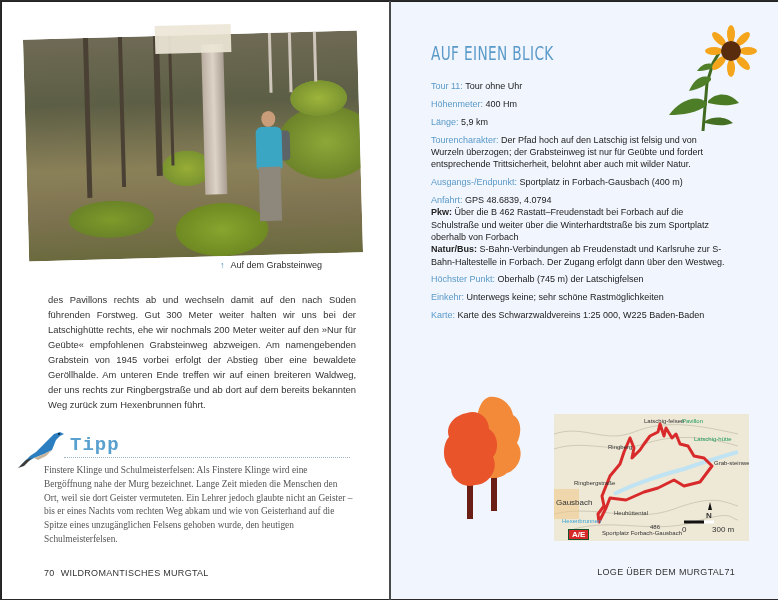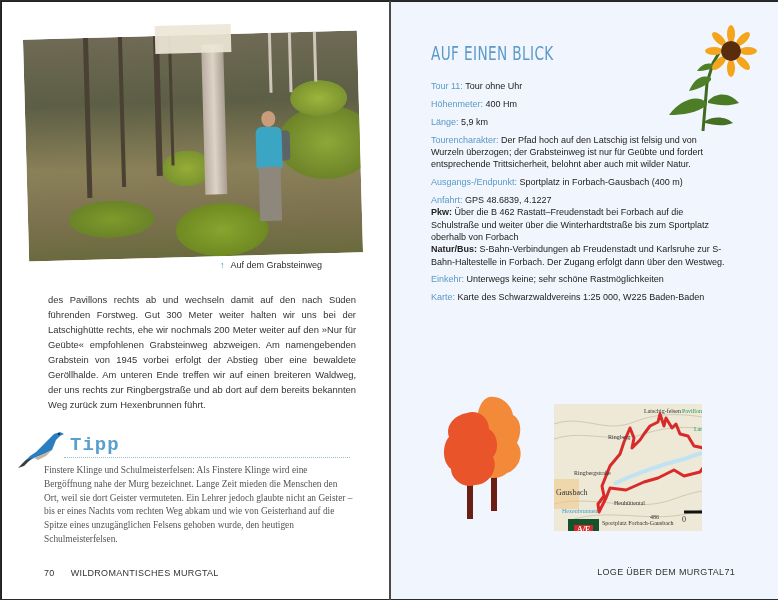--- a/index.html
+++ b/index.html
@@ -33,43 +33,43 @@
 
   .body-text { position: absolute; left: 46px; top: 290px; width: 308px; font-size: 9.4px; line-height: 15px; color: #333; text-align: justify; }
   .body-text p { margin: 0; }
 
   .tipp-bird { position: absolute; left: 14px; top: 424px; width: 50px; height: 42px; }
   .tipp-title { position: absolute; left: 68px; top: 432px; font-family: "Liberation Mono", monospace; font-size: 19px; font-weight: bold; color: #5aa0cf; letter-spacing: 1px; }
   .tipp-rule { position: absolute; left: 62px; top: 455px; width: 286px; border-top: 1px dotted #9cb9cc; }
   .tipp-text { position: absolute; left: 42px; top: 462px; width: 310px; font-family: "Liberation Serif", serif; font-size: 9.4px; line-height: 13.8px; color: #555; }
 
   .footer-left { position: absolute; left: 42px; top: 566px; font-size: 9px; color: #333; letter-spacing: 0.3px; }
-  .footer-left .num { font-weight: normal; margin-right: 16px; }
+  .footer-left .num { font-weight: normal; margin-right: 6px; }
 
   
   .page-right { position: absolute; left: 390px; top: 1px; width: 387px; height: 597px; background: #f1f5fd; padding-left: 25px; }
   .gutter { position: absolute; left: 388px; top: 0; width: 2px; height: 600px; background: #4a4a4a; }
 
   .blick-title { position: absolute; left: 40px; top: 40px; font-family: "DejaVu Sans", sans-serif; font-size: 19px; font-weight: normal; color: #5a9ac9; letter-spacing: 0.5px; transform: scaleX(0.72); transform-origin: left; }
 
   .info { position: absolute; left: 40px; top: 78px; width: 300px; font-size: 9px; line-height: 12.3px; color: #222; }
   .info .row { margin-bottom: 5.6px; }
   .info .lbl { color: #5a9ac9; }
   .info .blbl { font-weight: bold; color: #222; }
 
   .sunflower { position: absolute; left: 660px; top: 22px; width: 100px; height: 110px; }
 
   .trees { position: absolute; left: 436px; top: 392px; width: 90px; height: 130px; }
 
-  .map { position: absolute; left: 553px; top: 403px; width: 148px; height: 127px; background: #eee8d6; overflow: hidden; font-family: Liberation Serif, serif; }
+  .map { position: absolute; left: 553px; top: 413px; width: 195px; height: 127px; background: #eee8d6; overflow: hidden; }
   .map-label { position: absolute; font-size: 6px; color: #333; white-space: nowrap; }
   .map-label.green { color: #1f9a5b; }
   .map-label.blue { color: #3aa3d6; }
   .map-label.big { font-size: 8px; }
-  .ae { position: absolute; left: 14px; top: 115px; background: #d82a2a; color: #fff; font-size: 8px; font-weight: bold; padding: 0 3px; border: 6px solid #14532d; }
+  .ae { position: absolute; left: 14px; top: 115px; background: #d82a2a; color: #fff; font-size: 8px; font-weight: bold; padding: 0 3px; border: 1px solid #14532d; }
 
   .footer-right { position: absolute; right: 42px; top: 566px; font-size: 9px; color: #333; letter-spacing: 0.3px; }
   .footer-right .num { font-weight: normal; margin-left: 0; text-align: center; }
 </style>
 </head>
 <body>
 
 <div class="spread">
 
   <div class="page-left">
@@ -121,24 +121,25 @@
   <div class="page-right">
     <div class="blick-title">AUF EINEN BLICK</div>
 
     <div class="info">
       <div class="row"><span class="lbl">Tour 11:</span> <span>Tour ohne Uhr</span></div>
       <div class="row"><span class="lbl">Höhenmeter:</span> <span>400 Hm</span></div>
       <div class="row"><span class="lbl">Länge:</span> <span>5,9 km</span></div>
       <div class="row"><span class="lbl">Tourencharakter:</span> <span>Der Pfad hoch auf den Latschig ist felsig und von Wurzeln überzogen; der Grabsteinweg ist nur für Geübte und fordert entsprechende Trittsicherheit, belohnt aber auch mit wilder Natur.</span></div>
       <div class="row"><span class="lbl">Ausgangs-/Endpunkt:</span> <span>Sportplatz in Forbach-Gausbach (400 m)</span></div>
       <div class="row">
-        <span class="lbl">Anfahrt:</span> <span>GPS 48.6839, 4.1227</span><br>
+        <span class="lbl">Anfahrt:</span> <span>GPS 48.6839, 4.0794</span><br>
         <span class="blbl">Pkw:</span> <span>Über die B 462 Rastatt–Freudenstadt bei Forbach auf die Schulstraße und weiter über die Winterhardtstraße bis zum Sportplatz oberhalb von Forbach</span><br>
         <span class="blbl">Natur/Bus:</span> <span>S-Bahn-Verbindungen ab Freudenstadt und Karlsruhe zur S-Bahn-Haltestelle in Forbach. Der Zugang erfolgt dann über den Westweg.</span>
       </div>
+      <div class="row"><span class="lbl">Höchster Punkt:</span> <span>Oberhalb (745 m) der Latschigfelsen</span></div>
       <div class="row"><span class="lbl">Einkehr:</span> <span>Unterwegs keine; sehr schöne Rastmöglichkeiten</span></div>
       <div class="row"><span class="lbl">Karte:</span> <span>Karte des Schwarzwaldvereins 1:25 000, W225 Baden-Baden</span></div>
     </div>
   </div>
 
   <svg class="sunflower" viewBox="0 0 100 110">
     <path d="M42 108 L46 60 L52 40 L58 30" stroke="#3f6a1f" stroke-width="3" fill="none"></path>
     <path d="M46 80 C36 70 18 78 8 92 C22 92 36 90 46 82 Z" fill="#4d7d27"></path>
     <path d="M47 78 C56 68 70 70 78 80 C66 84 56 82 47 80 Z" fill="#4a7a24"></path>
     <path d="M50 55 C40 50 32 58 28 68 C38 66 46 62 50 57 Z" fill="#507f2a"></path>

